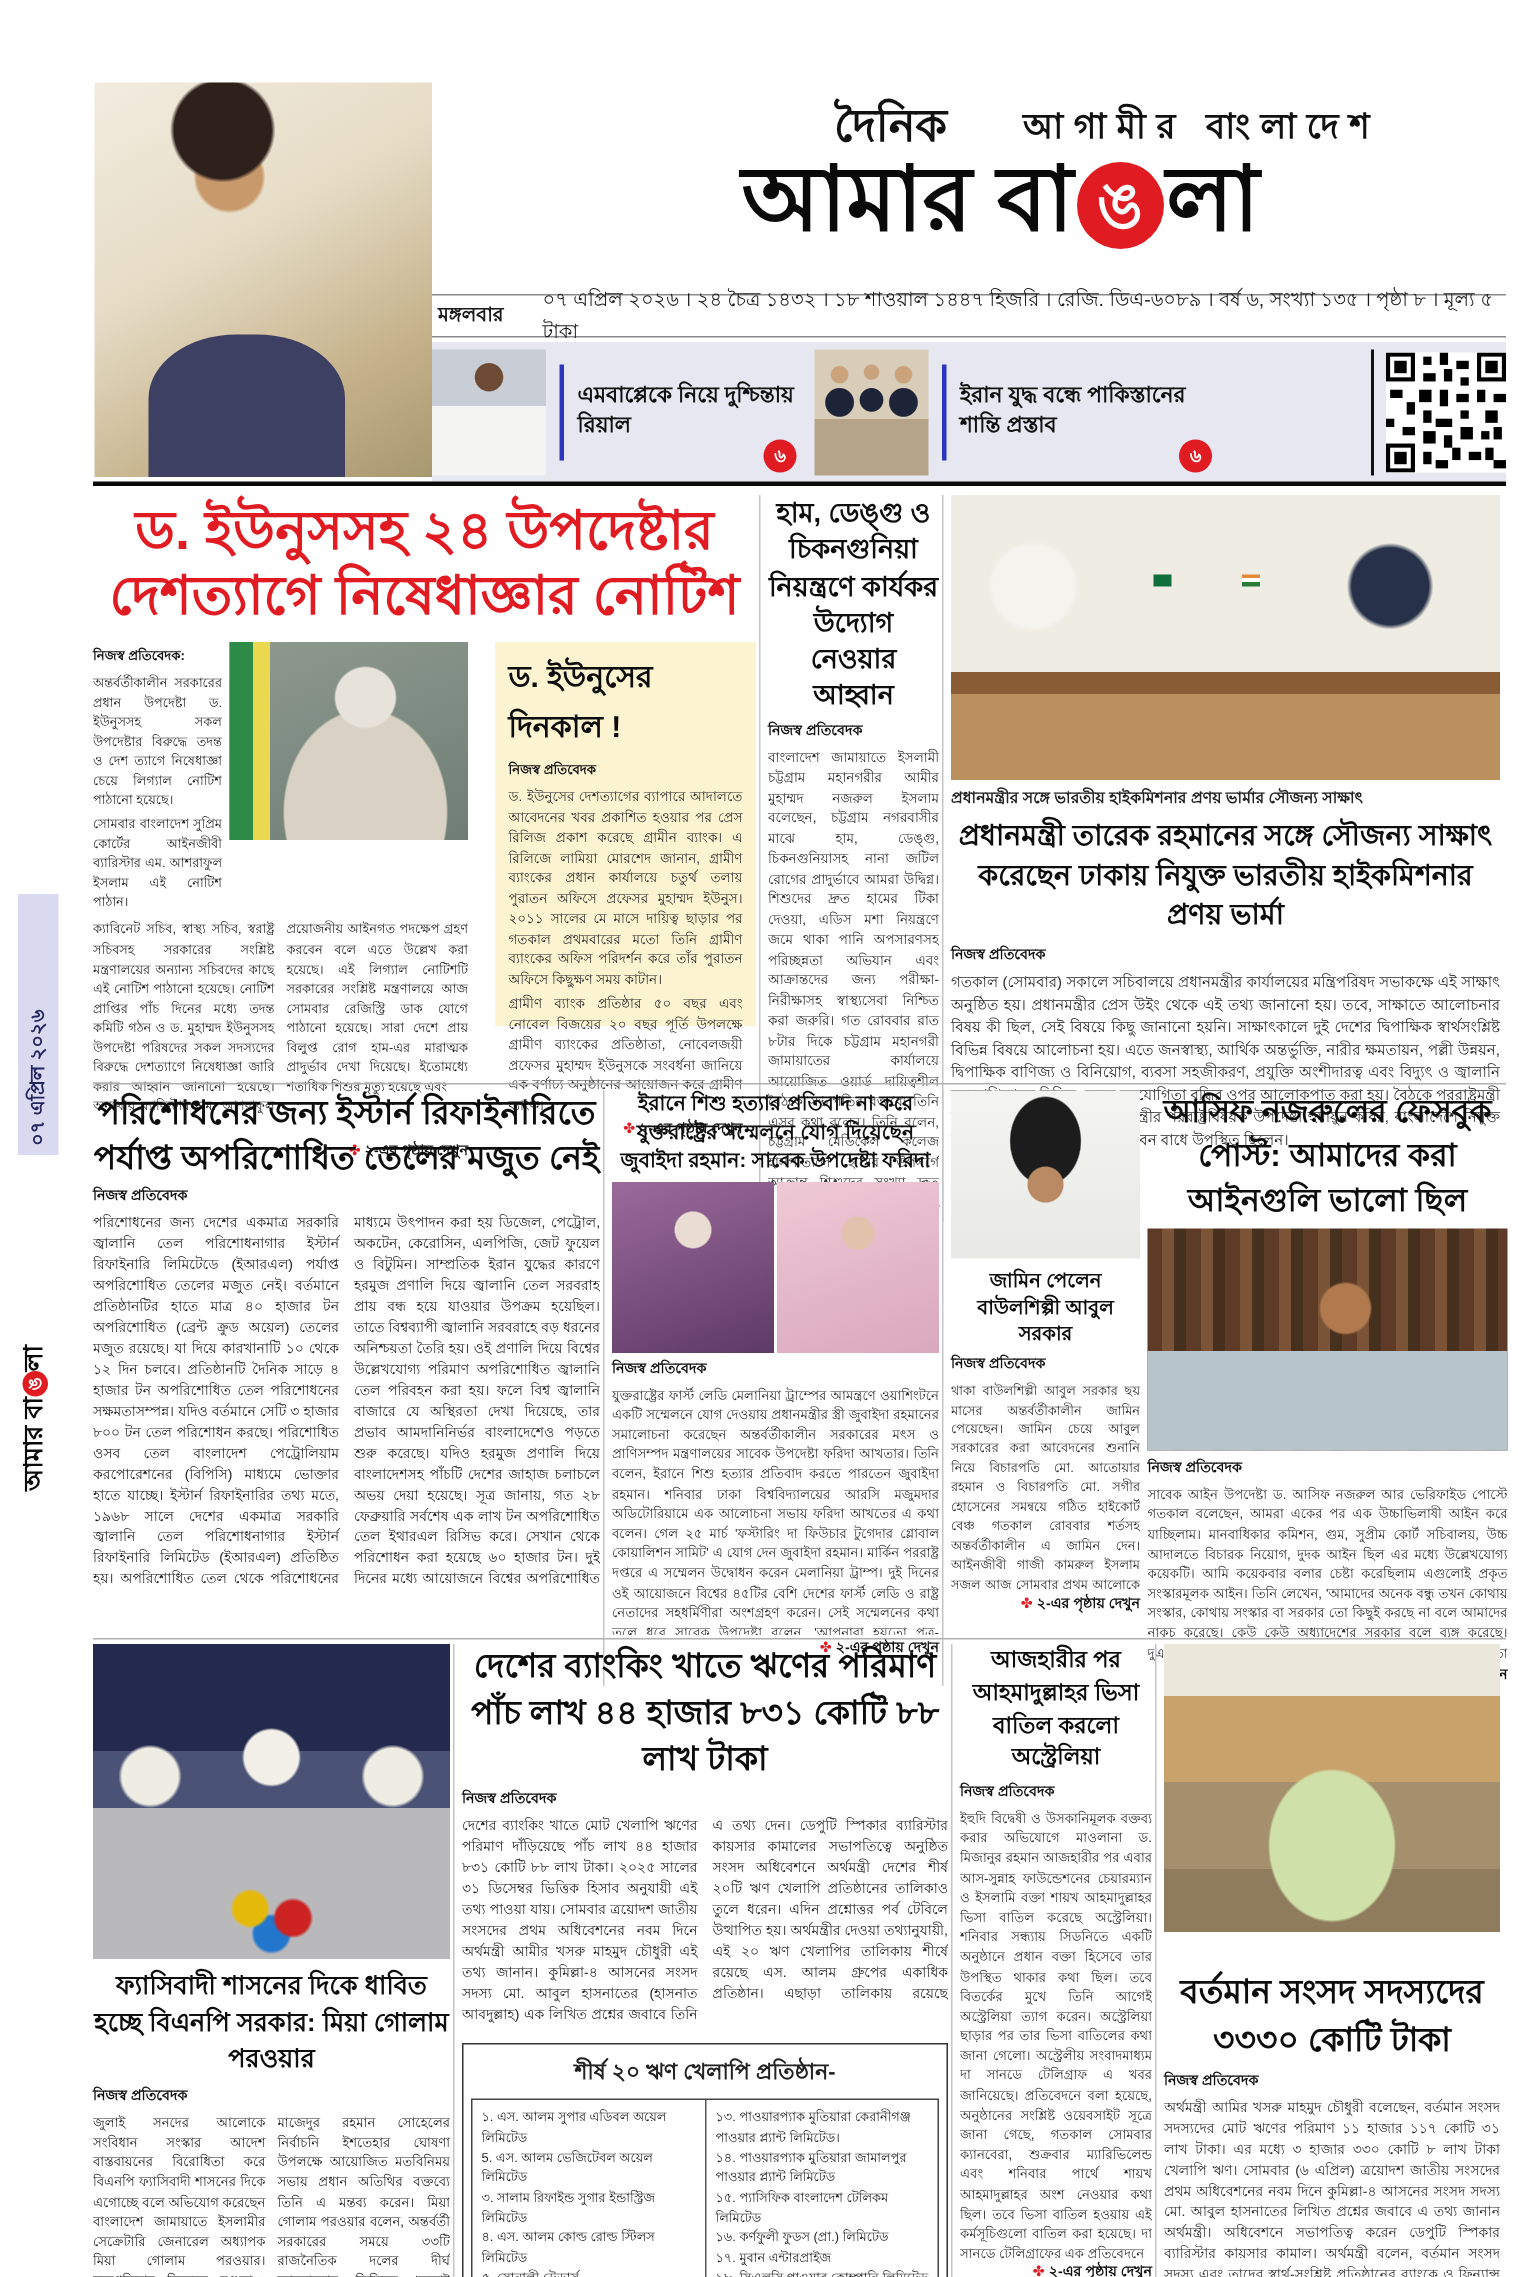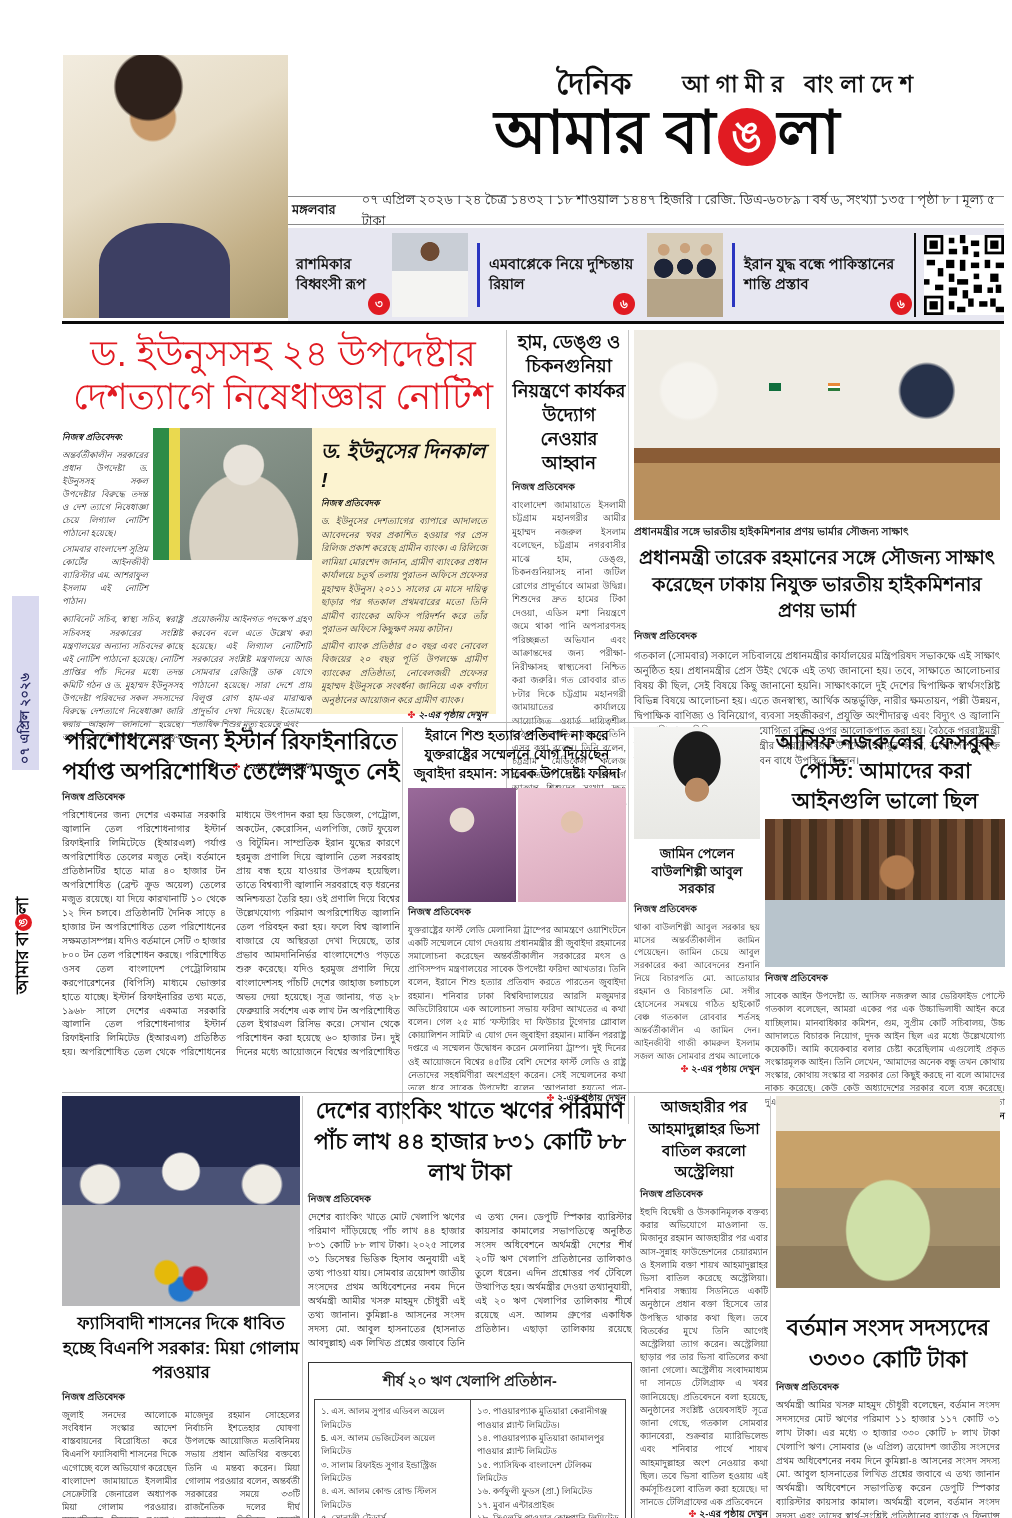--- a/index.html
+++ b/index.html
@@ -89,35 +89,35 @@
   .blackrule{left:62px;top:321px;width:942px;height:3px;background:#0a0a0a;}
 
   
   .topsec{left:62px;top:330px;width:942px;height:392px;display:grid;grid-template-columns:442px 120px 372px;column-gap:2px;}
   .colsep{border-left:1px solid #c5c5c5;padding-left:5px;}
   .midsec{left:62px;top:727px;width:942px;height:365px;display:grid;grid-template-columns:338px 224px 372px;column-gap:2px;}
   .botsec{left:62px;top:1096px;width:942px;height:416px;display:grid;grid-template-columns:238px 330px 134px 230px;column-gap:2px;}
   .hr1{left:62px;top:722px;width:942px;height:1px;background:#b0b0b0;}
   .hr2{left:62px;top:1092px;width:942px;height:1px;background:#b0b0b0;}
 
-  .red-h1{font-size:36px;line-height:1.2;font-weight:normal;color:#e11b22;text-align:center;margin:2px 0 10px;}
+  .red-h1{font-size:36px;line-height:1.2;font-weight:bold;color:#e11b22;text-align:center;margin:2px 0 10px;}
   .h2{font-weight:bold;color:#0d0d0d;margin:0 0 4px;}
   .byl{font-weight:bold;font-size:9.5px;margin:3px 0 4px;color:#111;}
   .body{font-size:9.5px;line-height:1.5;color:#2b2b2b;}
   .more{font-weight:bold;font-size:9.5px;text-align:right;color:#111;margin-top:1px;}
   .more .mk{color:#e11b22;}
   .caption{font-size:10.5px;font-weight:bold;color:#222;margin:4px 0;}
 
-  .lead-body{display:flex;gap:0;font-style:italic;}
+  .lead-body{display:flex;gap:18px;}
   .lead-left{width:250px;}
   .lead-top{display:flex;gap:5px;}
   .lead-c1{width:86px;font-size:8.6px;line-height:1.52;}
   .lead-photo{width:159px;height:132px;flex:0 0 auto;}
   .lead-cols{margin-top:5px;columns:2;column-gap:8px;font-size:8.6px;line-height:1.52;height:146px;overflow:hidden;}
-  .dinkal{width:184px;background:#fcf3d0;padding:8px 9px;box-sizing:border-box;height:286px;}
+  .dinkal{width:184px;background:#fcf3d0;padding:8px 9px;box-sizing:border-box;height:256px;}
   .dinkal .h2{font-size:20px;text-align:left;}
   .dinkal .body{font-size:9px;}
 
   .measles .h2{font-size:18px;text-align:center;line-height:1.35;}
   .measles .body{font-size:9px;height:300px;overflow:hidden;}
 
   .pmcol .h2{font-size:19px;text-align:center;line-height:1.4;}
   .pm-photo{width:100%;height:190px;}
   .pmcol .body{font-size:10px;}
 
@@ -175,24 +175,20 @@
   <div class="abs ph ph-woman" style="left:63px;top:55px;width:225px;height:263px;"></div>
   <div class="abs m-daily">দৈনিক</div>
   <div class="abs m-tagline">আগামীর বাংলাদেশ</div>
   <div class="abs m-title"><span>আমার বা</span><span class="m-circle">ঙ</span><span>লা</span></div>
   <div class="abs dateline">
     <span class="day">মঙ্গলবার</span>
     <span>০৭ এপ্রিল ২০২৬ । ২৪ চৈত্র ১৪৩২ । ১৮ শাওয়াল ১৪৪৭ হিজরি । রেজি. ডিএ-৬০৮৯ । বর্ষ ৬, সংখ্যা ১৩৫ । পৃষ্ঠা ৮ । মূল্য ৫ টাকা</span>
   </div>
 
   <div class="abs strip">
-    <div class="tz" style="width:96px;padding-left:8px;">
-      <div class="tz-text">রাশমিকার বিধ্বংসী রূপ</div>
-      <div class="badge">৩</div>
-    </div>
     <div class="ph ph-mbappe t-photo"></div>
     <div class="vsep"></div>
     <div class="tz" style="width:148px;">
       <div class="tz-text">এমবাপ্পেকে নিয়ে দুশ্চিন্তায় রিয়াল</div>
       <div class="badge">৬</div>
     </div>
     <div class="ph ph-threemen t-photo" style="margin-left:10px;"></div>
     <div class="vsep"></div>
     <div class="tz" style="width:170px;">
       <div class="tz-text">ইরান যুদ্ধ বন্ধে পাকিস্তানের শান্তি প্রস্তাব</div>

